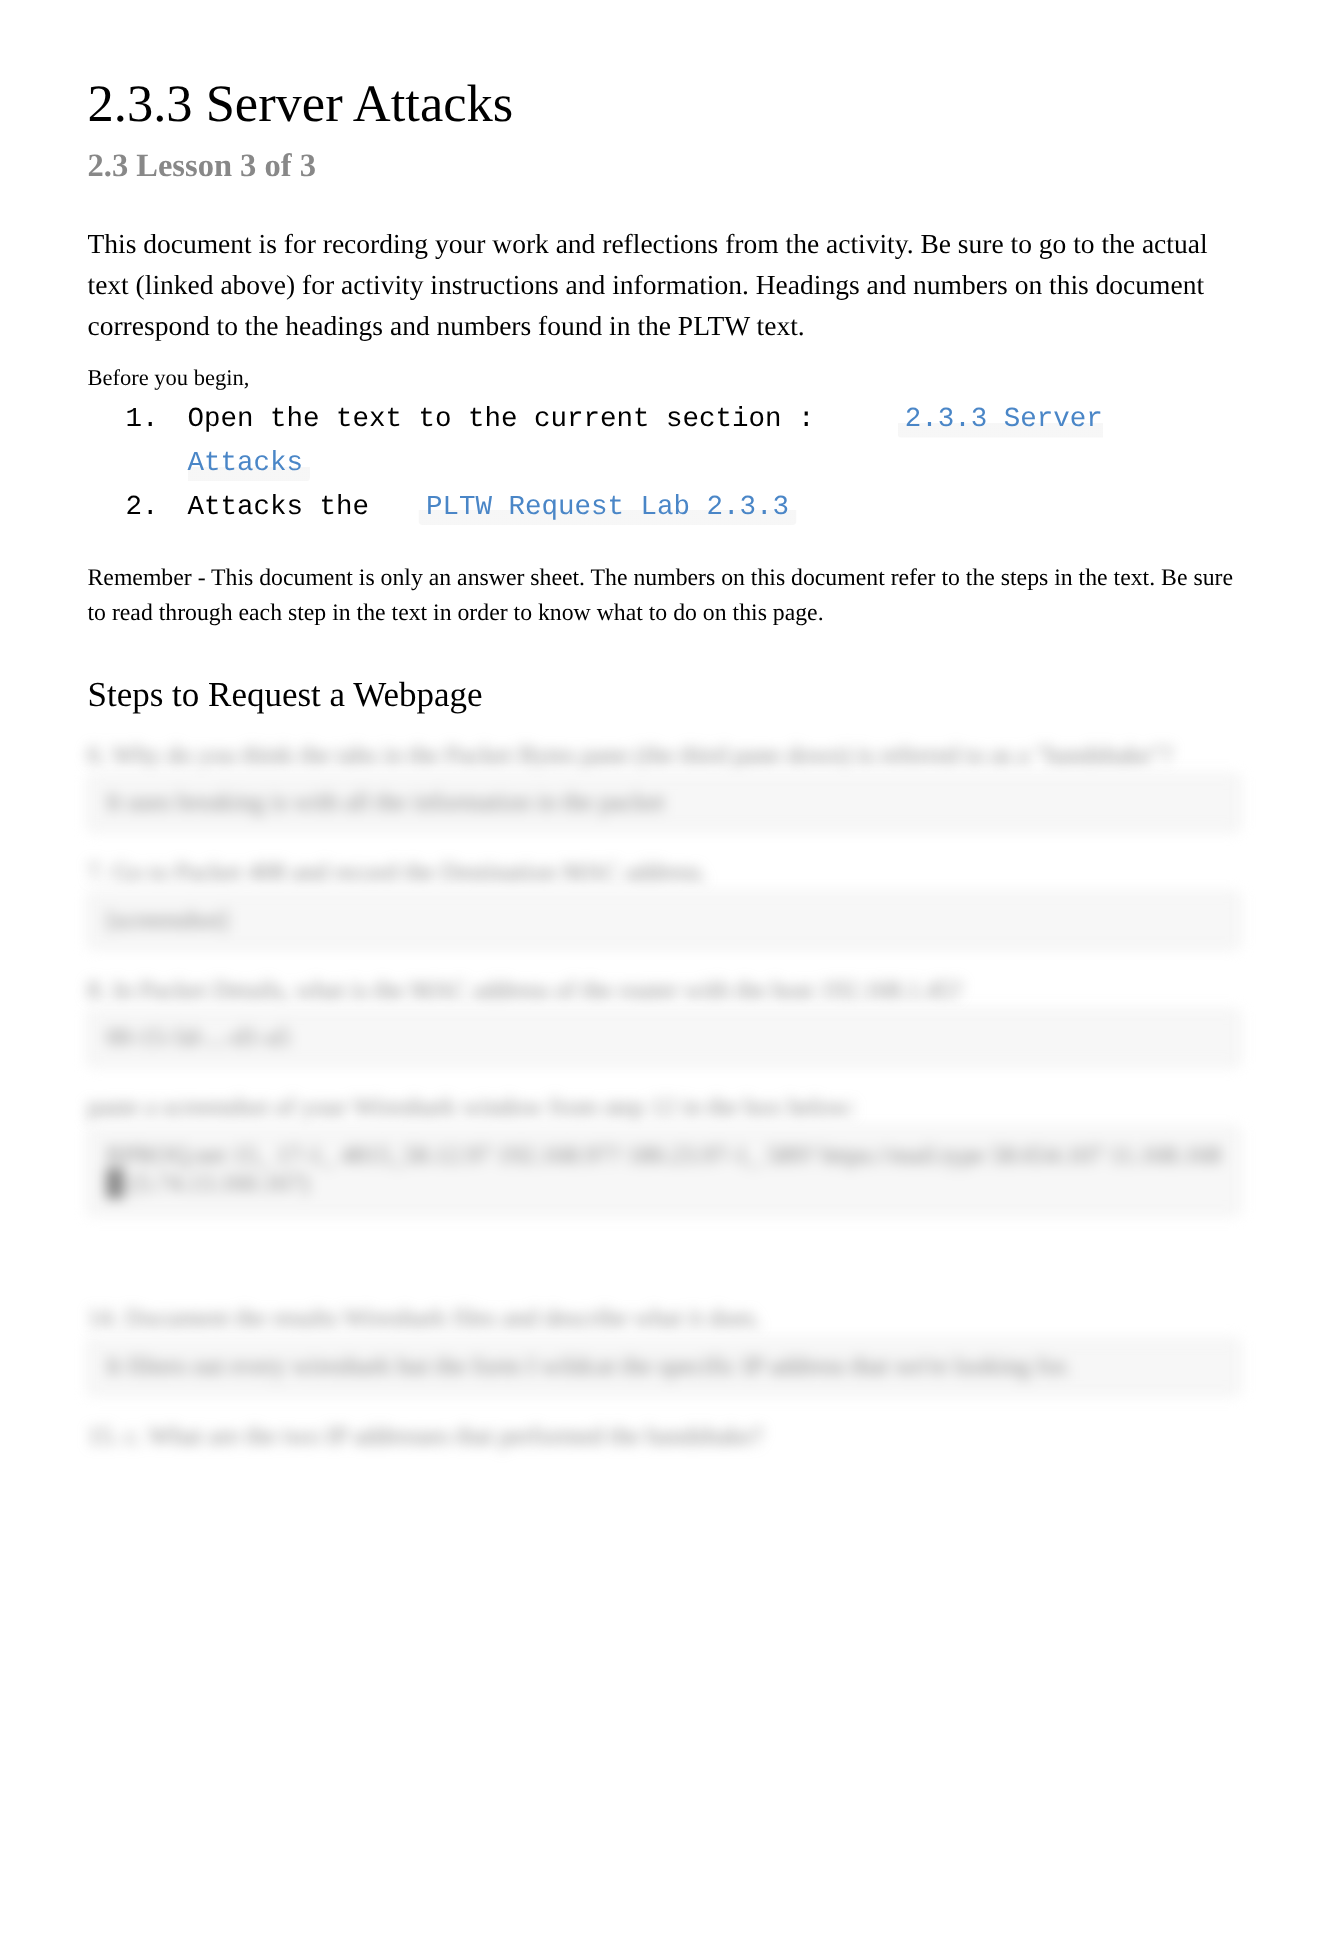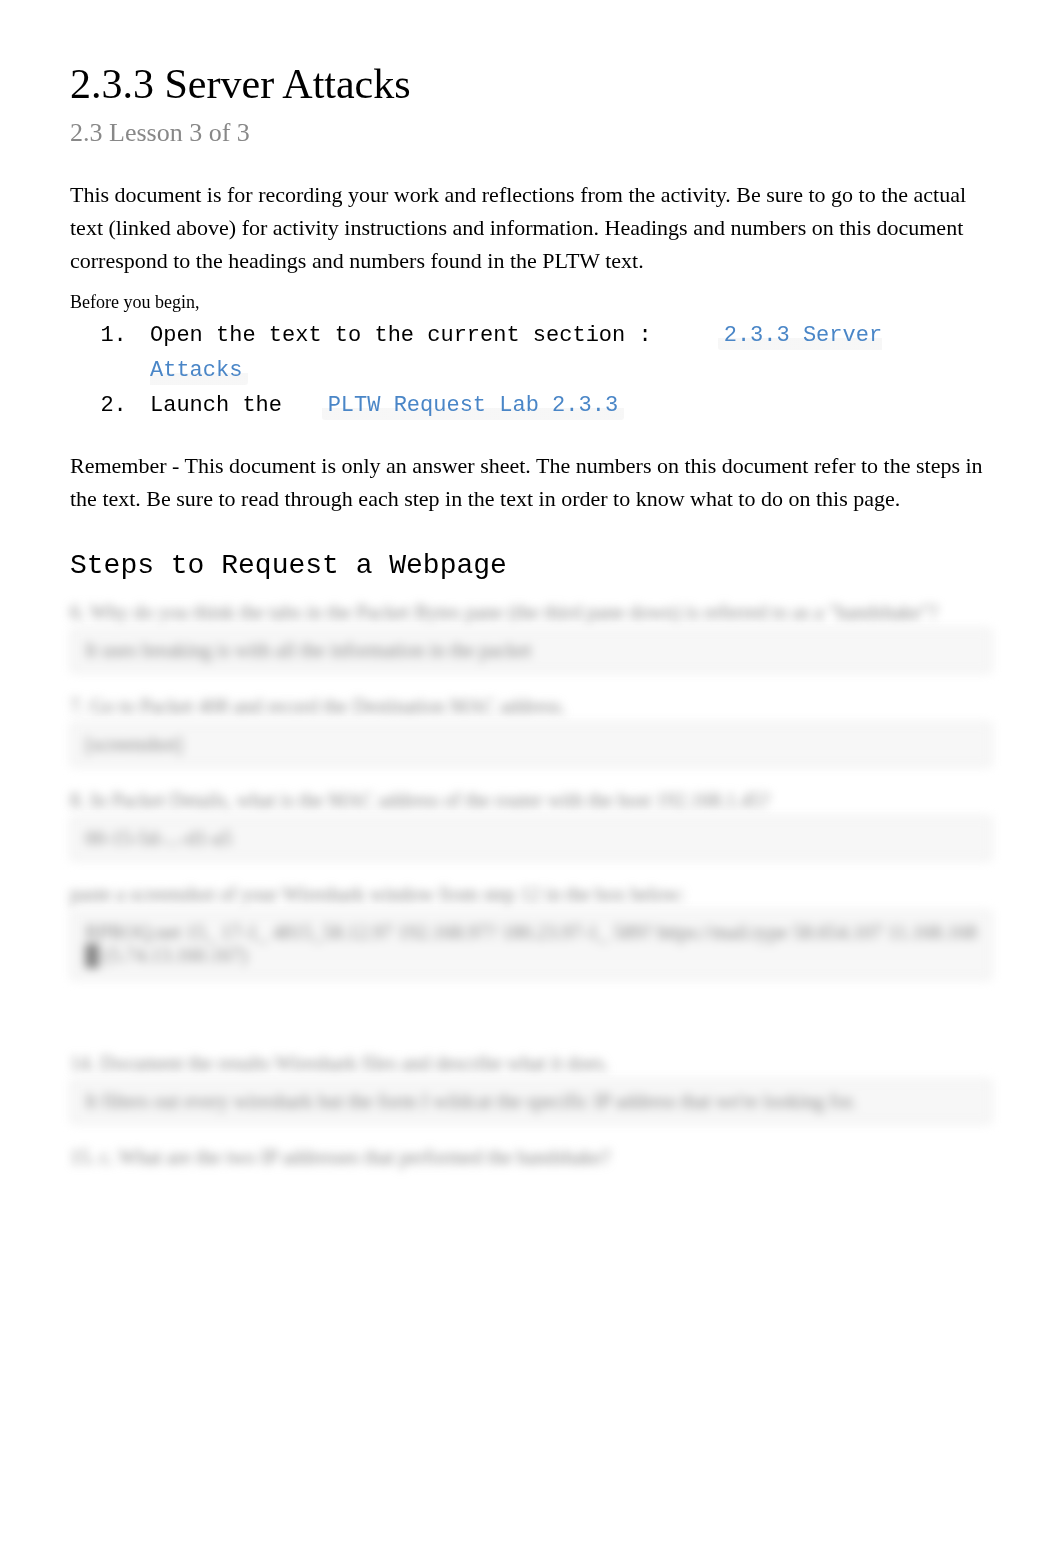--- a/index.html
+++ b/index.html
@@ -11,21 +11,21 @@
       width: 1062px;
     }
     .title {
       font-size: 42px;
       font-weight: normal;
       margin-bottom: 10px;
     }
     .subtitle {
       font-size: 26px;
       color: #888888;
-      font-weight: normal;
+      font-weight: bold;
       margin-bottom: 30px;
     }
     .intro-text {
       font-size: 22px;
       line-height: 1.5;
       margin-bottom: 15px;
     }
     .before-begin {
       font-size: 18px;
       margin-bottom: 5px;
@@ -45,29 +45,28 @@
       color: #4a86c7;
       text-decoration: none;
       cursor: pointer;
     }
     .link-highlight {
       background: linear-gradient(to bottom, transparent 0%, transparent 60%, rgba(200,200,200,0.15) 60%);
       padding: 2px 6px;
       border-radius: 3px;
     }
     .reminder {
-      font-size: 22px;
+      font-size: 19px;
       line-height: 1.5;
       margin-bottom: 35px;
     }
     .section-heading {
       font-size: 28px;
       font-weight: normal;
       margin-bottom: 20px;
-      font-family: Liberation Mono, monospace;
     }
     .qa-block {
       margin-bottom: 22px;
     }
     .question-line {
       filter: blur(5px);
       font-size: 20px;
       color: #888;
       margin-bottom: 4px;
       user-select: none;
@@ -100,21 +99,21 @@
 
 <p class="before-begin">Before you begin,</p>
 
 <ol class="ol-list">
   <li>
     <span>Open the text to the current section :</span>
     &nbsp;&nbsp;&nbsp;
     <a class="link link-highlight">2.3.3 Server Attacks</a>
   </li>
   <li>
-    <span>Launch the</span>
+    <span>Attacks the</span>
     &nbsp;
     <a class="link link-highlight">PLTW Request Lab 2.3.3</a>
   </li>
 </ol>
 
 <p class="reminder">Remember - This document is only an answer sheet. The numbers on this document refer to the steps in the text. Be sure to read through each step in the text in order to know what to do on this page.</p>
 
 <h3 class="section-heading">Steps to Request a Webpage</h3>
 
 <div class="qa-block">

